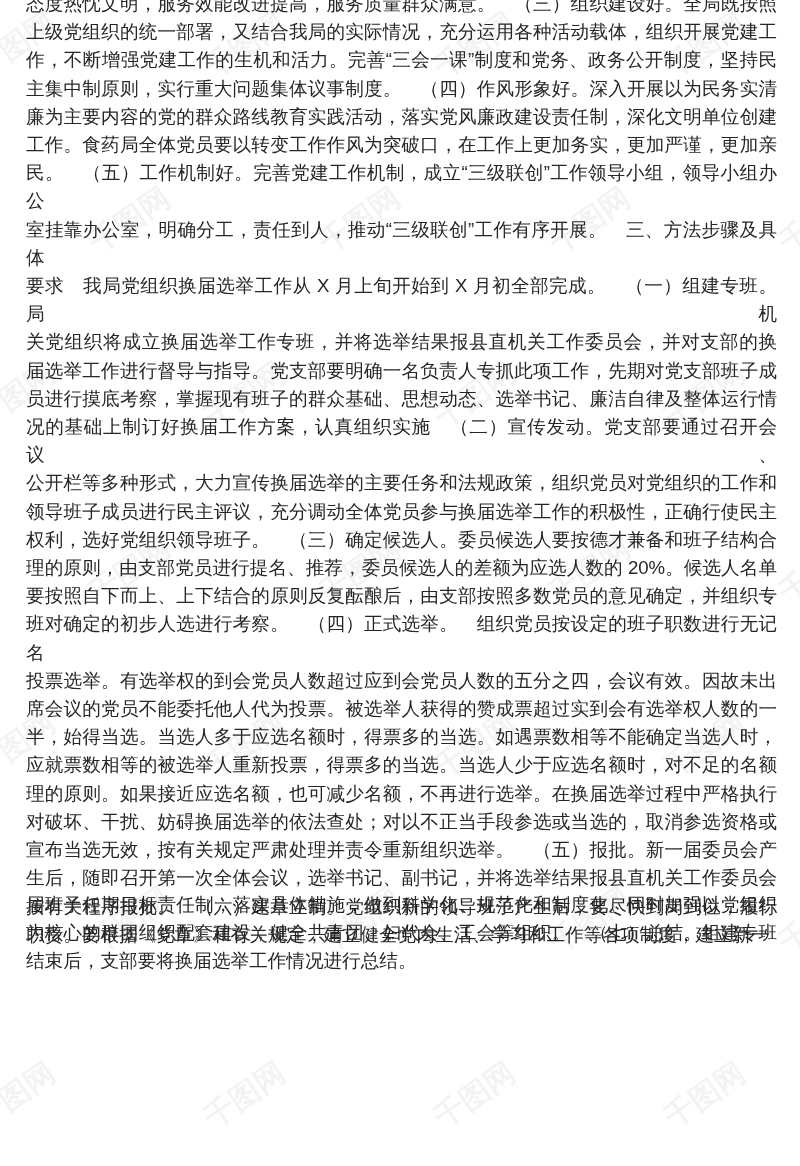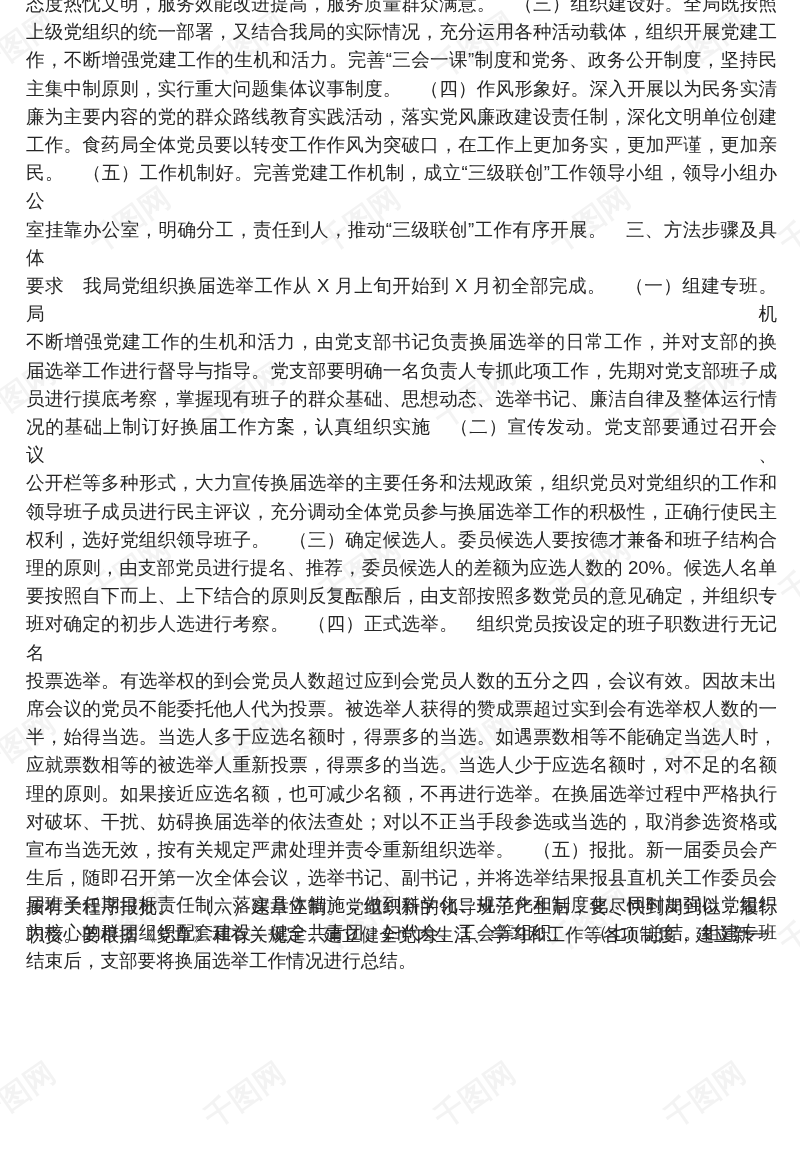--- a/index.html
+++ b/index.html
@@ -90,21 +90,21 @@
   <div class="text-block" id="block1">
       <div class="line">态度热忱文明，服务效能改进提高，服务质量群众满意。　（三）组织建设好。全局既按照</div>
       <div class="line">上级党组织的统一部署，又结合我局的实际情况，充分运用各种活动载体，组织开展党建工</div>
       <div class="line">作，不断增强党建工作的生机和活力。完善“三会一课”制度和党务、政务公开制度，坚持民</div>
       <div class="line">主集中制原则，实行重大问题集体议事制度。　（四）作风形象好。深入开展以为民务实清</div>
       <div class="line">廉为主要内容的党的群众路线教育实践活动，落实党风廉政建设责任制，深化文明单位创建</div>
       <div class="line">工作。食药局全体党员要以转变工作作风为突破口，在工作上更加务实，更加严谨，更加亲</div>
       <div class="line">民。　（五）工作机制好。完善党建工作机制，成立“三级联创”工作领导小组，领导小组办公</div>
       <div class="line">室挂靠办公室，明确分工，责任到人，推动“三级联创”工作有序开展。　三、方法步骤及具体</div>
       <div class="line">要求　我局党组织换届选举工作从 X 月上旬开始到 X 月初全部完成。　（一）组建专班。局机</div>
-      <div class="line">不断增强党建工作的生机和活力，由党支部书记负责换届选举的日常工作，并对支部的换</div>
+      <div class="line">关党组织将成立换届选举工作专班，并将选举结果报县直机关工作委员会，并对支部的换</div>
       <div class="line">届选举工作进行督导与指导。党支部要明确一名负责人专抓此项工作，先期对党支部班子成</div>
       <div class="line">员进行摸底考察，掌握现有班子的群众基础、思想动态、选举书记、廉洁自律及整体运行情</div>
       <div class="line">况的基础上制订好换届工作方案，认真组织实施　（二）宣传发动。党支部要通过召开会议、</div>
       <div class="line">公开栏等多种形式，大力宣传换届选举的主要任务和法规政策，组织党员对党组织的工作和</div>
       <div class="line">领导班子成员进行民主评议，充分调动全体党员参与换届选举工作的积极性，正确行使民主</div>
       <div class="line">权利，选好党组织领导班子。　（三）确定候选人。委员候选人要按德才兼备和班子结构合</div>
       <div class="line">理的原则，由支部党员进行提名、推荐，委员候选人的差额为应选人数的 20%。候选人名单</div>
       <div class="line">要按照自下而上、上下结合的原则反复酝酿后，由支部按照多数党员的意见确定，并组织专</div>
       <div class="line">班对确定的初步人选进行考察。　（四）正式选举。　组织党员按设定的班子职数进行无记名</div>
       <div class="line">投票选举。有选举权的到会党员人数超过应到会党员人数的五分之四，会议有效。因故未出</div>

